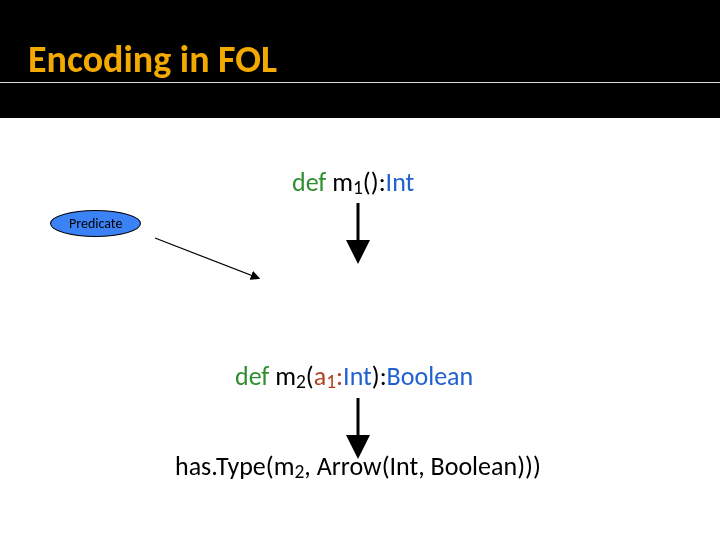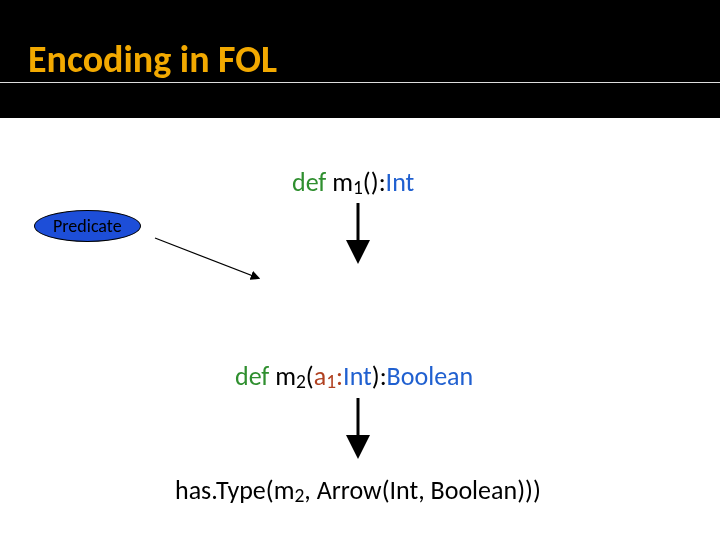--- a/index.html
+++ b/index.html
@@ -43,27 +43,27 @@
     white-space: nowrap;
     font-size: 26px;
     color: #000;
   }
   .kw-def { color: #2f8f2f; }
   .tp { color: #2060d0; }
   .param { color: #b04020; }
   .sub { font-size: 0.75em; vertical-align: baseline; position: relative; top: 3px; }
   .predicate-node {
     position: absolute;
-    left: 34px;
+    left: 50px;
     top: 92px;
     border: 1px solid #000;
     border-radius: 50%;
     padding: 4px 18px;
-    font-size: 18px;
-    background: #1d4ed8;
+    font-size: 14px;
+    background: #3b82f6;
   }
   svg.overlay {
     position: absolute;
     left: 0; top: 0;
     width: 100%;
     height: 100%;
     pointer-events: none;
   }
 </style>
 </head>
@@ -82,21 +82,21 @@
 
   <div class="predicate-node">
     <span>Predicate</span>
   </div>
 
 
   <div class="line" style="left:235px; top:235px;margin-top:7px;">
     <span class="kw-def">def </span><span>m</span><span class="sub">2</span><span>(</span><span class="param">a</span><span class="param sub">1</span><span class="param">:</span><span class="tp">Int</span><span>):</span><span class="tp">Boolean</span>
   </div>
 
-  <div class="line" style="left:175px; top:356px;">
+  <div class="line" style="left:175px; top:332px;">
     <span>has.Type(m</span><span class="sub">2</span><span>, Arrow(Int, Boolean)))</span>
   </div>
 
   <svg class="overlay" viewBox="0 0 720 438">
     <defs>
       <marker id="arrowhead" markerWidth="8" markerHeight="8" refX="6" refY="4" orient="auto">
         <path d="M0,0 L8,4 L0,8 Z" fill="#000"></path>
       </marker>
     </defs>
 

